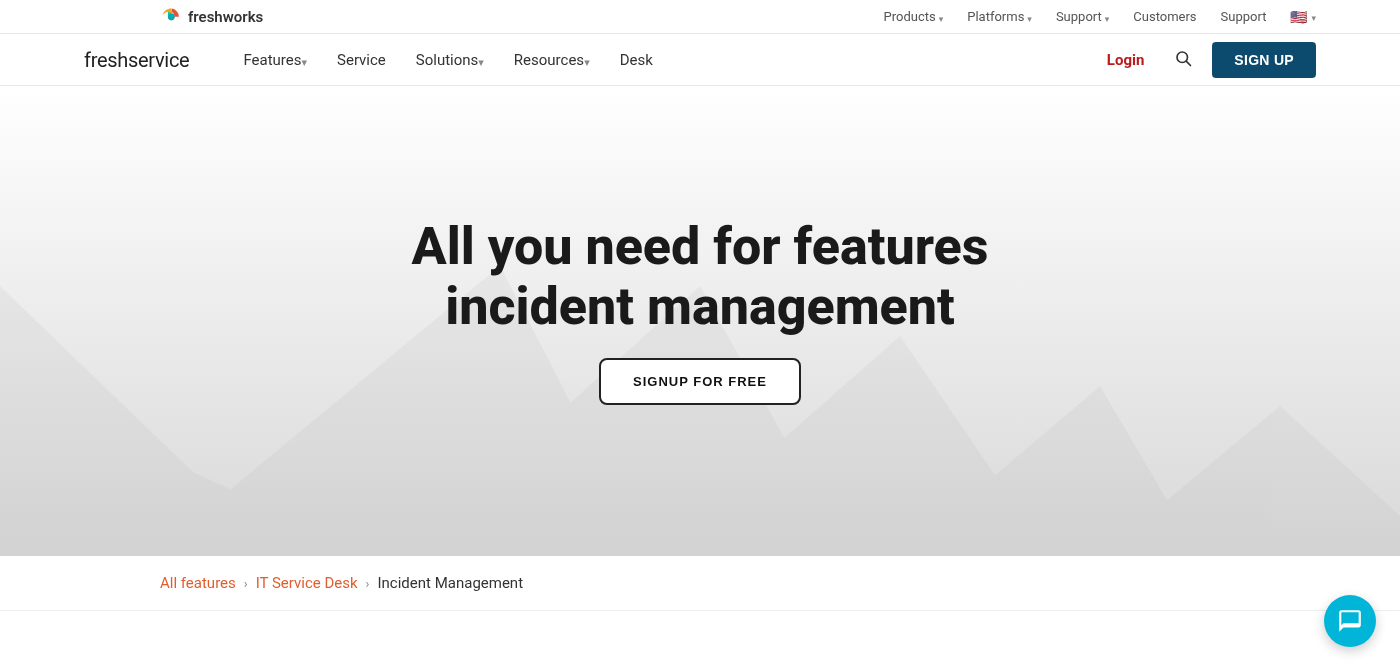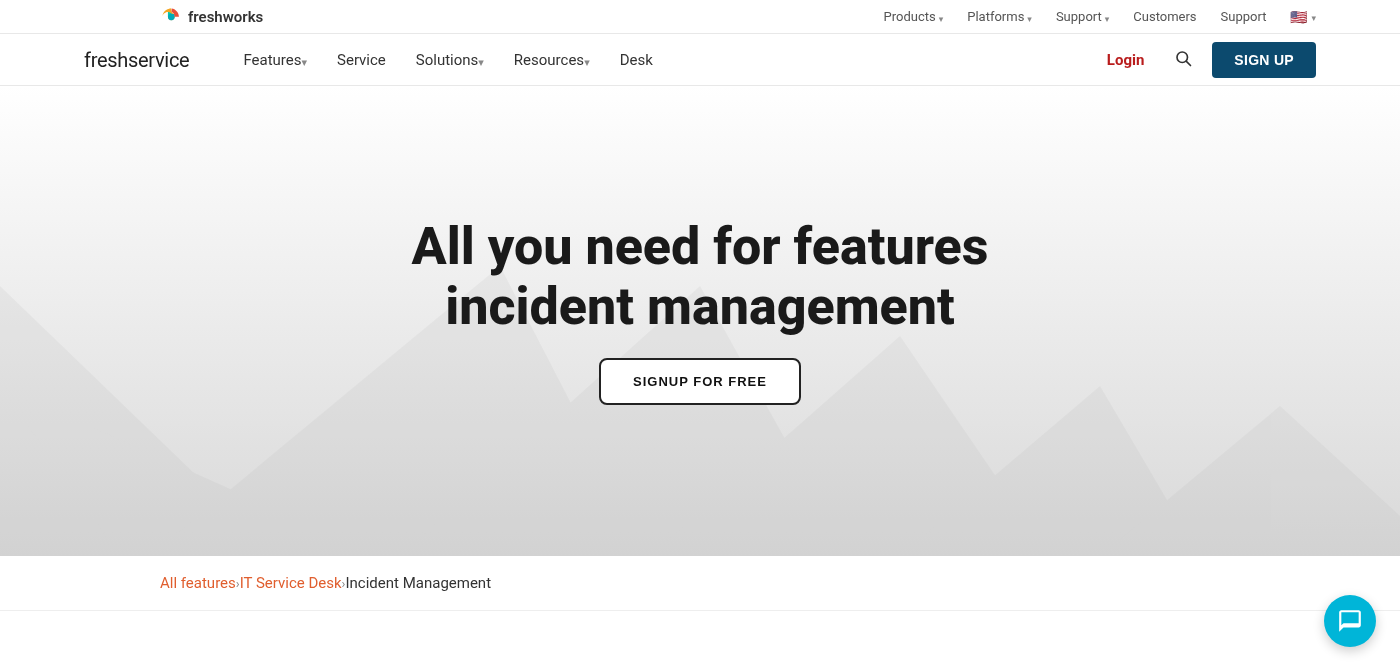--- a/index.html
+++ b/index.html
@@ -178,20 +178,21 @@
       z-index: 1;
     }
 
     
     .breadcrumb-section {
       background: #fff;
       padding: 18px 160px;
       border-bottom: 1px solid #eee;
       display: flex;
       align-items: center;
+      gap: 8px;
     }
     .breadcrumb-link {
       font-size: 15px;
       color: #e05e2e;
       cursor: pointer;
       text-decoration: none;
     }
     .breadcrumb-sep {
       font-size: 13px;
       color: #888;

